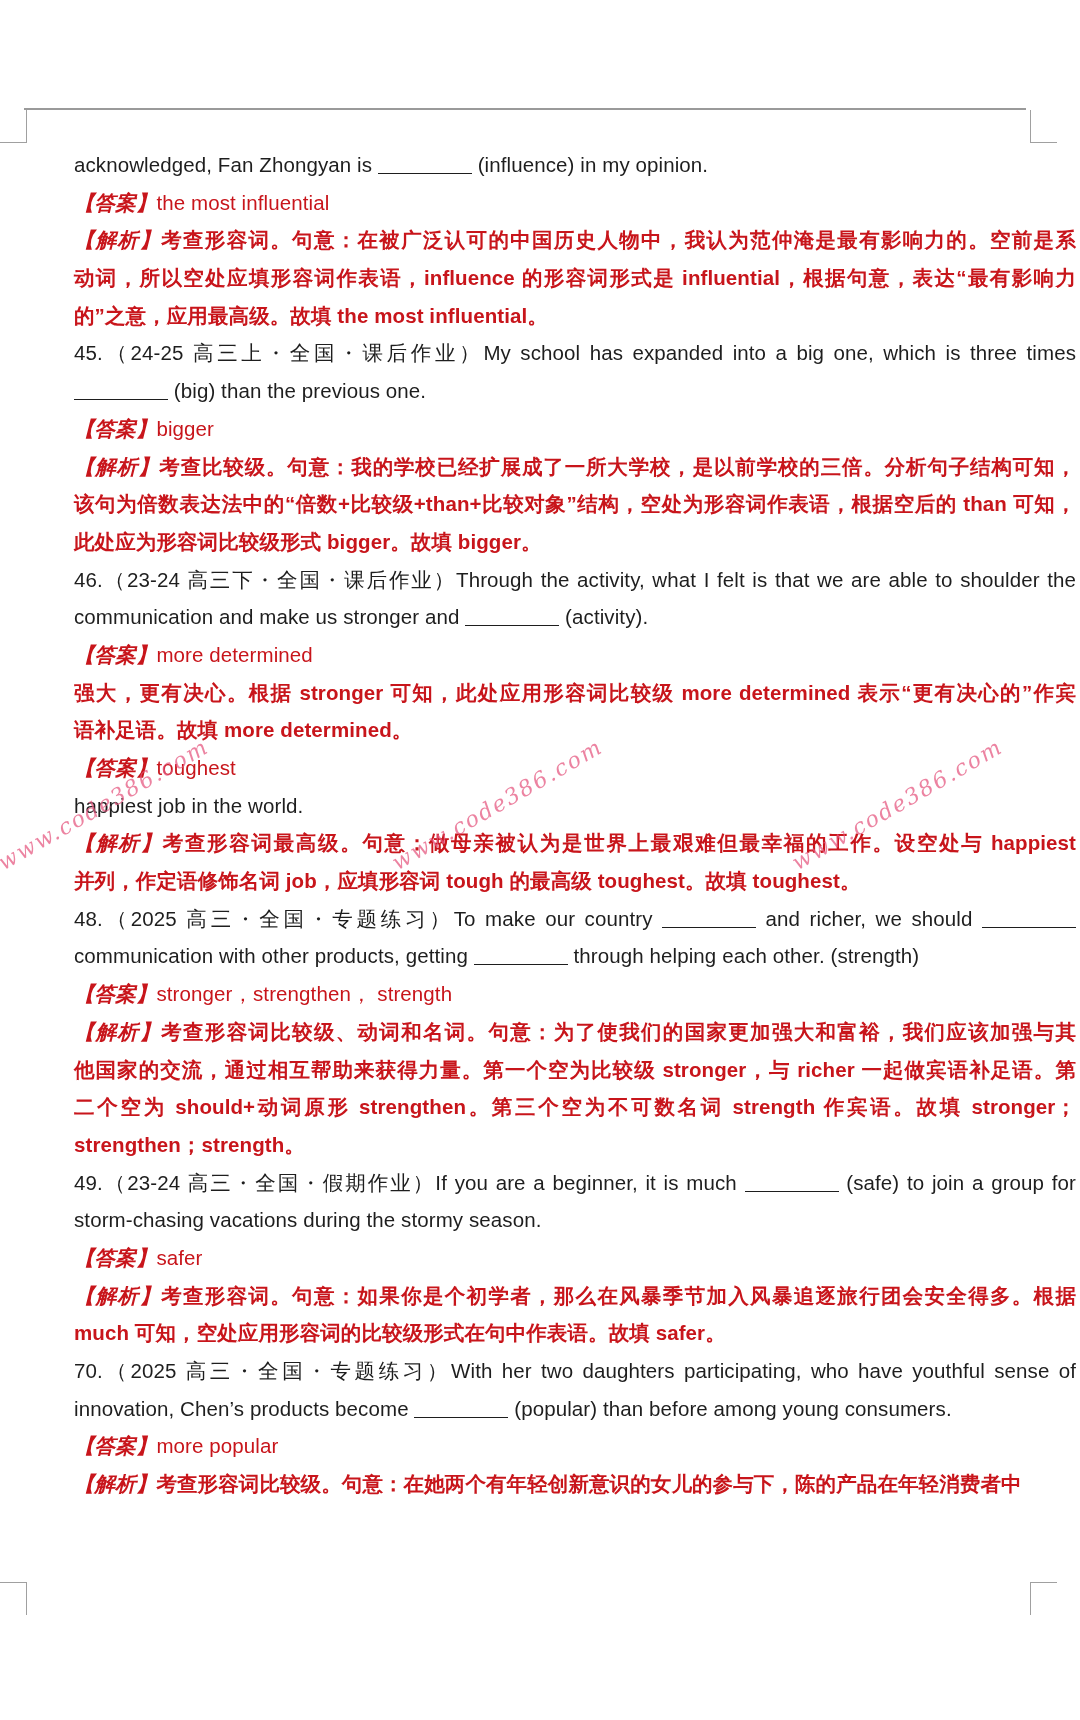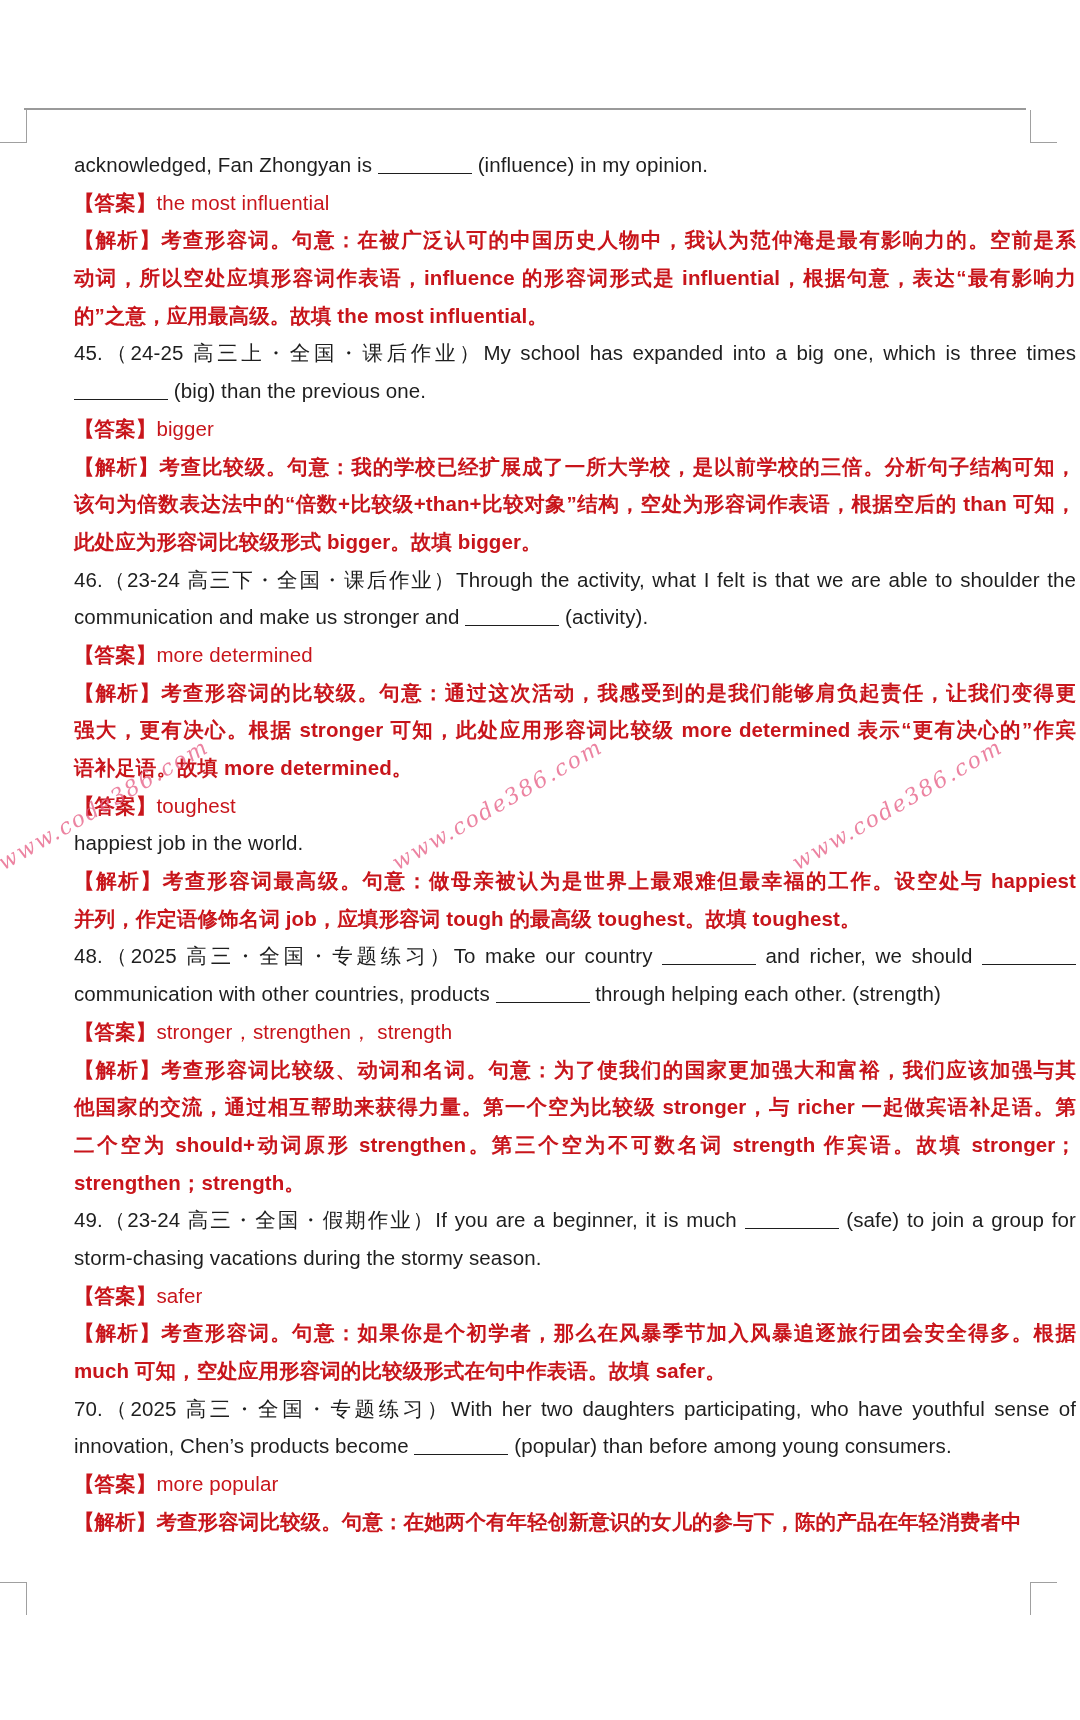--- a/index.html
+++ b/index.html
@@ -13,21 +13,21 @@
   .c-tr { left: 1030px; top: 110px; width: 26px; height: 32px; border-left-width: 1.5px; border-bottom-width: 1.5px; }
   .c-bl { left: 0; top: 1582px; width: 26px; height: 32px; border-right-width: 1.5px; border-top-width: 1.5px; }
   .c-br { left: 1030px; top: 1582px; width: 26px; height: 32px; border-left-width: 1.5px; border-top-width: 1.5px; }
 
   .content { position: absolute; left: 26px; top: 146px; width: 1002px; margin-left: 48px; }
   .line {
     height: 37.7px; line-height: 37.7px; font-size: 20.5px; white-space: nowrap;
     color: #1e1e1e; letter-spacing: 0.1px;
   }
   .line.just { text-align: justify; text-align-last: justify; }
-  .ans .tag, .ana .tag { font-weight: bold; }
+  .ans .tag, .ana .tag { font-weight: bold; font-style: italic; }
   .ana { font-weight: bold; color: #c8151b; }
   .ans { color: #c8151b; }
   .blank { display: inline-block; width: 94px; border-bottom: 1.3px solid #1e1e1e; height: 20px; vertical-align: -2px; }
 
   .wm {
     position: absolute; font-family: "DejaVu Serif", "Liberation Serif", serif; font-style: italic;
     color: rgba(230, 90, 130, 0.75); font-size: 22px; transform: rotate(-30deg); transform-origin: left bottom;
     white-space: nowrap; letter-spacing: 2px; pointer-events: none;
   }
 </style>
@@ -48,29 +48,28 @@
     <div class="line ana">的”之意，应用最高级。故填 the most influential。</div>
     <div class="line just"><span>45.（24-25 高三上・全国・课后作业）My school has expanded into a big one, which is three times</span></div>
     <div class="line"><span class="blank"></span><span> (big) than the previous one.</span></div>
     <div class="line ans"><span class="tag">【答案】</span><span>bigger</span></div>
     <div class="line ana just"><span class="tag">【解析】</span><span>考查比较级。句意：我的学校已经扩展成了一所大学校，是以前学校的三倍。分析句子结构可知，</span></div>
     <div class="line ana just">该句为倍数表达法中的“倍数+比较级+than+比较对象”结构，空处为形容词作表语，根据空后的 than 可知，</div>
     <div class="line ana">此处应为形容词比较级形式 bigger。故填 bigger。</div>
     <div class="line just"><span>46.（23-24 高三下・全国・课后作业）Through the activity, what I felt is that we are able to shoulder the</span></div>
     <div class="line"><span>communication and make us stronger and </span><span class="blank"></span><span> (activity).</span></div>
     <div class="line ans"><span class="tag">【答案】</span><span>more determined</span></div>
-    <div class="line ana just"><span class="tag">【解析】</span><span>考查形容词的比较级。句意：通过这次活动，我感受到的是我们能够肩负起责任，让我们变得更</span></div>
     <div class="line ana just">强大，更有决心。根据 stronger 可知，此处应用形容词比较级 more determined 表示“更有决心的”作宾</div>
     <div class="line ana">语补足语。故填 more determined。</div>
     <div class="line ans"><span class="tag">【答案】</span><span>toughest</span></div>
     <div class="line"><span>happiest job in the world.</span></div>
     <div class="line ana just"><span class="tag">【解析】</span><span>考查形容词最高级。句意：做母亲被认为是世界上最艰难但最幸福的工作。设空处与 happiest</span></div>
     <div class="line ana">并列，作定语修饰名词 job，应填形容词 tough 的最高级 toughest。故填 toughest。</div>
     <div class="line just"><span>48.（2025 高三・全国・专题练习）To make our country </span><span class="blank"></span><span> and richer, we should </span><span class="blank"></span></div>
-    <div class="line"><span>communication with other countries, products </span><span class="blank"></span><span> through helping each other. (strength)</span></div>
+    <div class="line"><span>communication with other products, getting </span><span class="blank"></span><span> through helping each other. (strength)</span></div>
     <div class="line ans"><span class="tag">【答案】</span><span>stronger，strengthen， strength</span></div>
     <div class="line ana just"><span class="tag">【解析】</span><span>考查形容词比较级、动词和名词。句意：为了使我们的国家更加强大和富裕，我们应该加强与其</span></div>
     <div class="line ana just">他国家的交流，通过相互帮助来获得力量。第一个空为比较级 stronger，与 richer 一起做宾语补足语。第</div>
     <div class="line ana just">二个空为 should+动词原形 strengthen。第三个空为不可数名词 strength 作宾语。故填 stronger；</div>
     <div class="line ana">strengthen；strength。</div>
     <div class="line just"><span>49.（23-24 高三・全国・假期作业）If you are a beginner, it is much </span><span class="blank"></span><span> (safe) to join a group for</span></div>
     <div class="line"><span>storm-chasing vacations during the stormy season.</span></div>
     <div class="line ans"><span class="tag">【答案】</span><span>safer</span></div>
     <div class="line ana just"><span class="tag">【解析】</span><span>考查形容词。句意：如果你是个初学者，那么在风暴季节加入风暴追逐旅行团会安全得多。根据</span></div>
     <div class="line ana">much 可知，空处应用形容词的比较级形式在句中作表语。故填 safer。</div>

